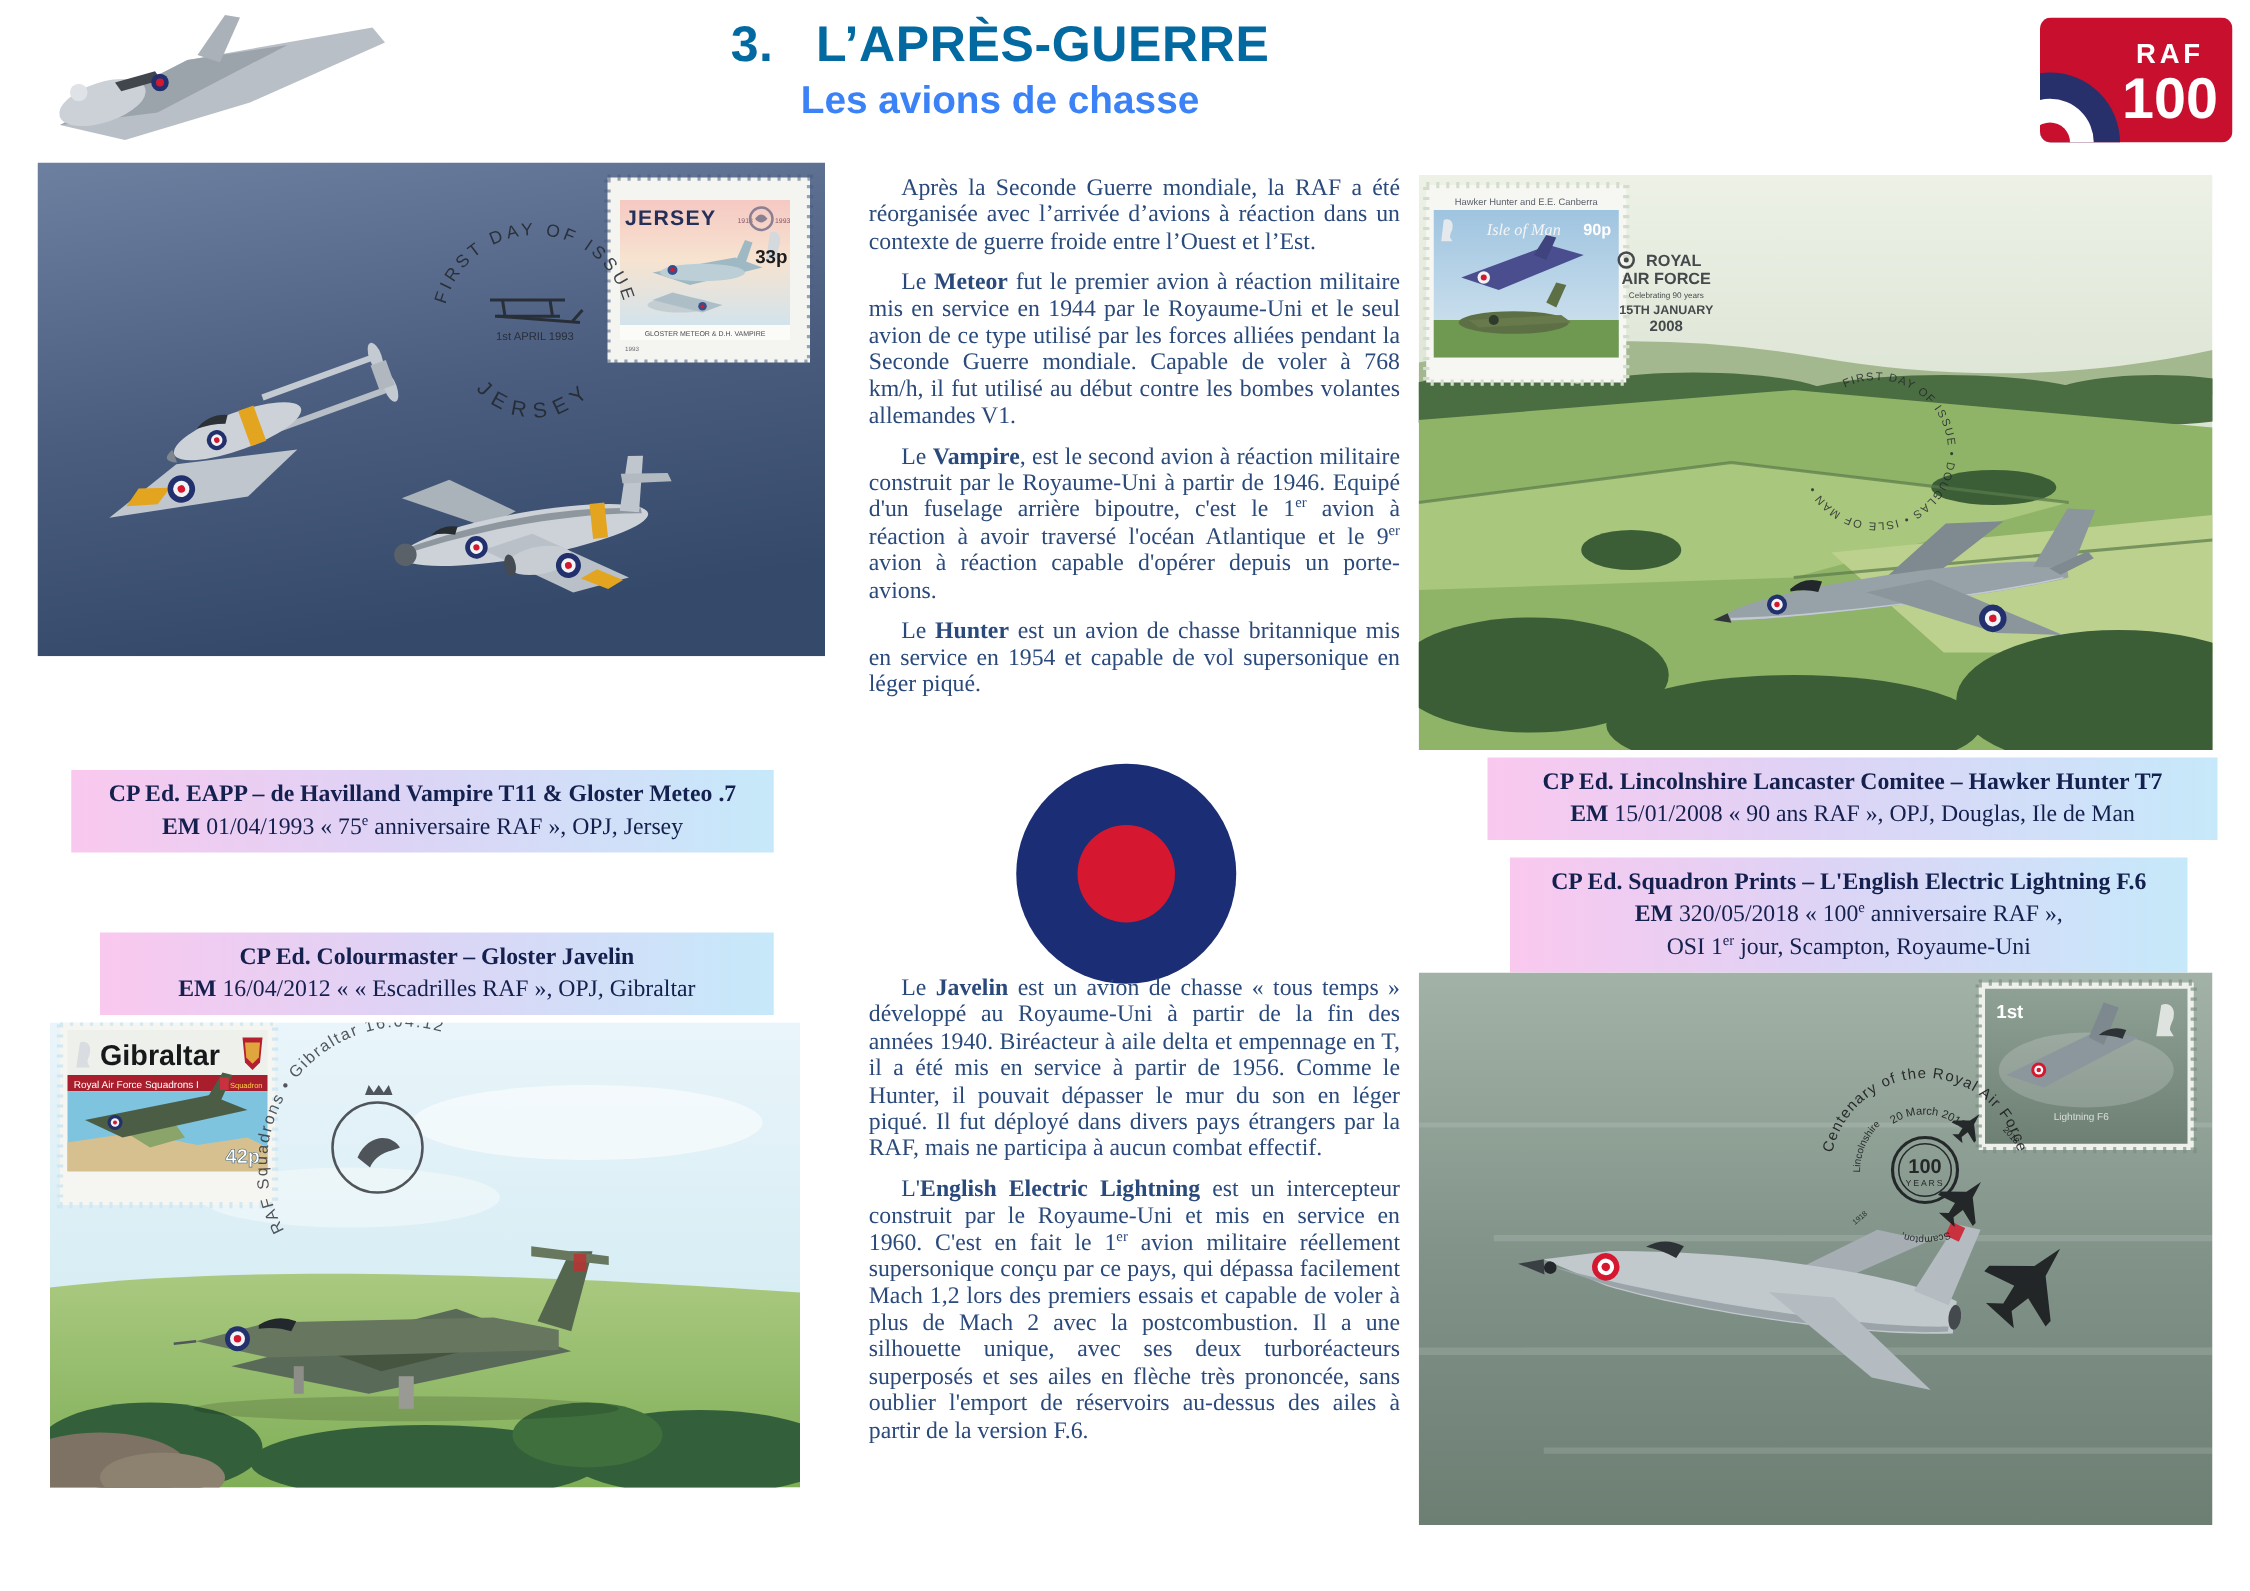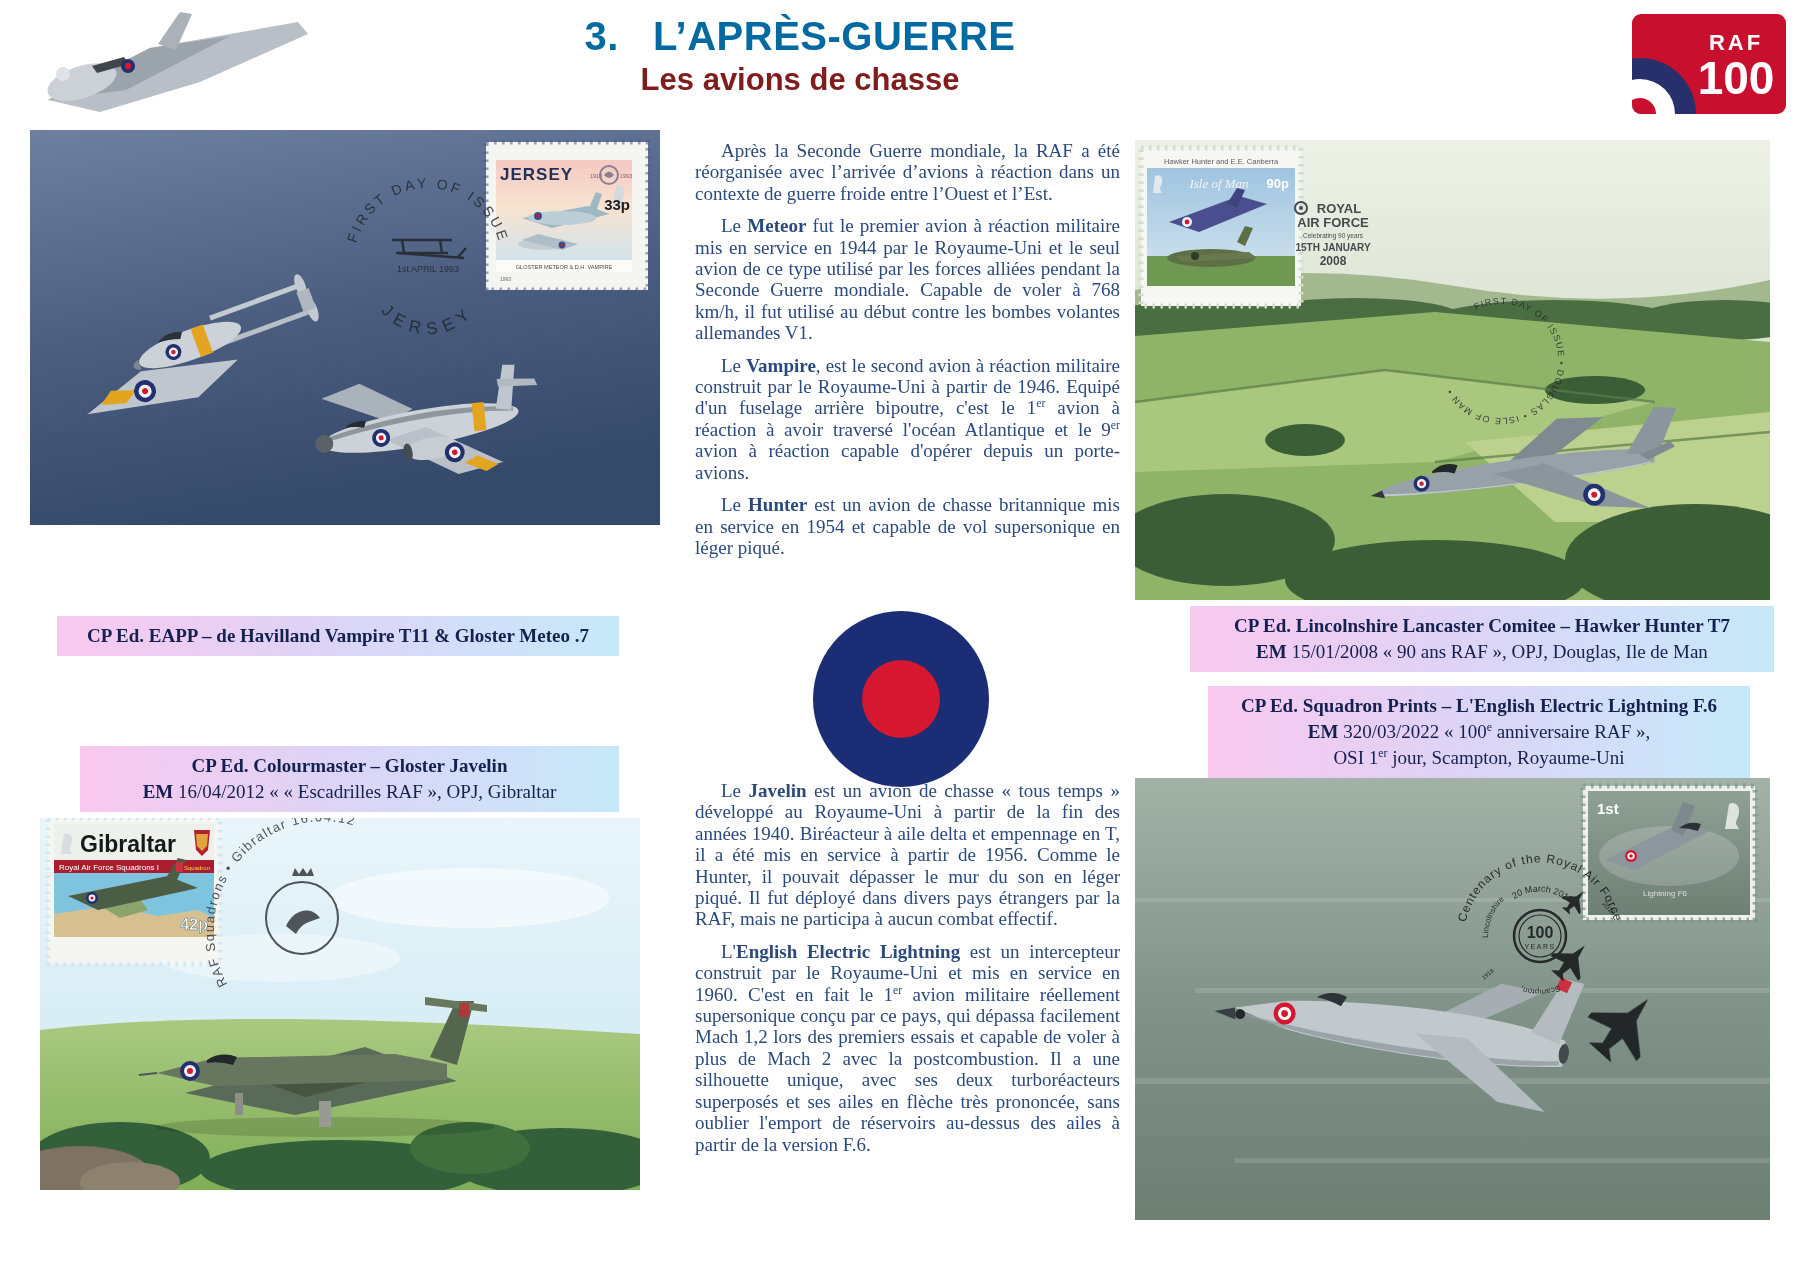--- a/index.html
+++ b/index.html
@@ -5,21 +5,21 @@
   html,body{margin:0;padding:0;background:#d9d9d9;}
   .page{position:relative;width:1800px;height:1273px;background:#ffffff;overflow:hidden;
         font-family:"Liberation Serif",serif;}
   .abs{position:absolute;}
   
   .title-wrap{left:450px;top:14px;width:700px;text-align:center;}
   .title{font-family:"Liberation Sans",sans-serif;font-weight:bold;font-size:40px;
          color:#0369a1;letter-spacing:.5px;white-space:nowrap;}
   .title .num{margin-right:34px;}
   .subtitle{font-family:"Liberation Sans",sans-serif;font-weight:bold;font-size:31px;
-            color:#7f1d1d;margin-top:3px;}
+            color:#3b82f6;margin-top:3px;}
   
   .col{width:425px;color:#2b4a7c;font-size:19px;line-height:21.4px;text-align:justify;}
   .col p{margin:0 0 11px 0;text-indent:26px;}
   .b{font-weight:bold;}
   sup{font-size:.62em;line-height:0;}
   
   .banner{background:linear-gradient(90deg,#fac8ef 0%,#ded3f5 45%,#c6e9fa 100%);
           color:#14204e;text-align:center;font-size:19px;line-height:26px;padding:7px 6px;margin-left:12px;}
   .banner .l1{font-weight:bold;}
   svg text{font-family:"Liberation Sans",sans-serif;}
@@ -161,20 +161,21 @@
           <line x1="12" y1="-12" x2="14" y2="1"></line>
         <line x1="-30" y1="1" x2="36" y2="6"></line>
           <line x1="30" y1="5" x2="38" y2="-4"></line>
       </g>
       <text x="0" y="20" text-anchor="middle" font-size="9" fill="#22262c">1st APRIL 1993</text>
     </g>
   </svg>
 
   <div class="abs banner" style="left:45px;top:616px;width:550px">
     <div class="l1"><span class="b">CP Ed. EAPP – de Havilland Vampire T11 &amp; Gloster Meteo .7</span></div>
+    <div><span class="b">EM</span><span> 01/04/1993 « 75</span><sup>e</sup><span> anniversaire RAF », OPJ, Jersey</span></div>
   </div>
 
   <div class="abs banner" style="left:68px;top:746px;width:527px">
     <div class="l1"><span class="b">CP Ed. Colourmaster – Gloster Javelin</span></div>
     <div><span class="b">EM</span><span> 16/04/2012 « « Escadrilles RAF », OPJ, Gibraltar</span></div>
   </div>
 
   <svg class="abs" style="left:40px;top:818px" width="600" height="372" viewBox="0 0 600 372">
     <defs>
       <linearGradient id="gsky" x1="0" y1="0" x2="0" y2="1">
@@ -355,21 +356,21 @@
     </g>
   </svg>
 
   <div class="abs banner" style="left:1178px;top:606px;width:572px">
     <div class="l1"><span class="b">CP Ed. Lincolnshire Lancaster Comitee – Hawker Hunter T7</span></div>
     <div><span class="b">EM</span><span> 15/01/2008 « 90 ans RAF », OPJ, Douglas, Ile de Man</span></div>
   </div>
 
   <div class="abs banner" style="left:1196px;top:686px;width:530px">
     <div class="l1"><span class="b">CP Ed. Squadron Prints – L'English Electric Lightning F.6</span></div>
-    <div><span class="b">EM</span><span> 320/03/2022 « 100</span><sup>e</sup><span> anniversaire RAF »,</span></div>
+    <div><span class="b">EM</span><span> 320/05/2018 « 100</span><sup>e</sup><span> anniversaire RAF »,</span></div>
     <div><span>OSI 1</span><sup>er</sup><span> jour, Scampton, Royaume-Uni</span></div>
   </div>
 
   <svg class="abs" style="left:1135px;top:778px" width="635" height="442" viewBox="0 0 635 442">
     <defs>
       <linearGradient id="lsea" x1="0" y1="0" x2="0" y2="1">
         <stop offset="0" stop-color="#a3b2a7"></stop>
           <stop offset="0.5" stop-color="#82948a"></stop>
           <stop offset="1" stop-color="#6d7f73"></stop>
       </linearGradient>

